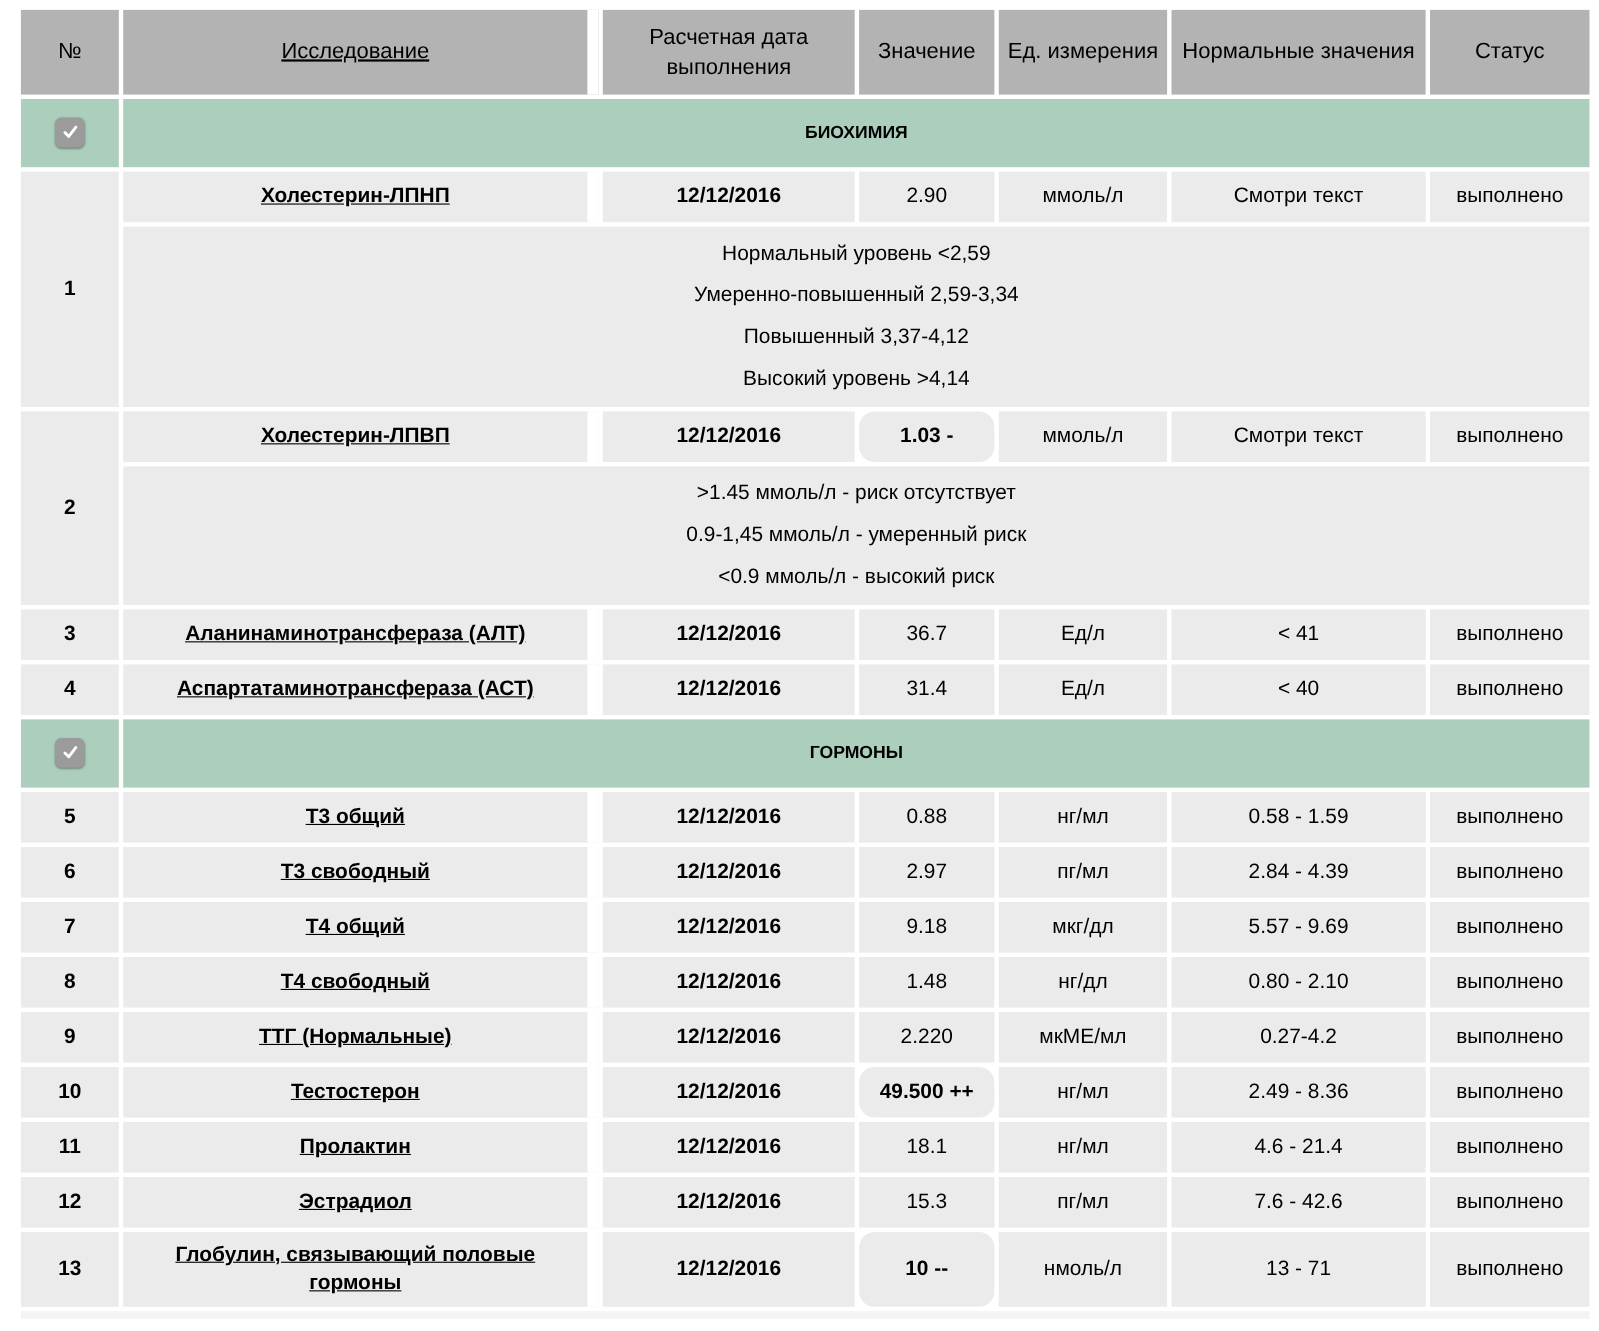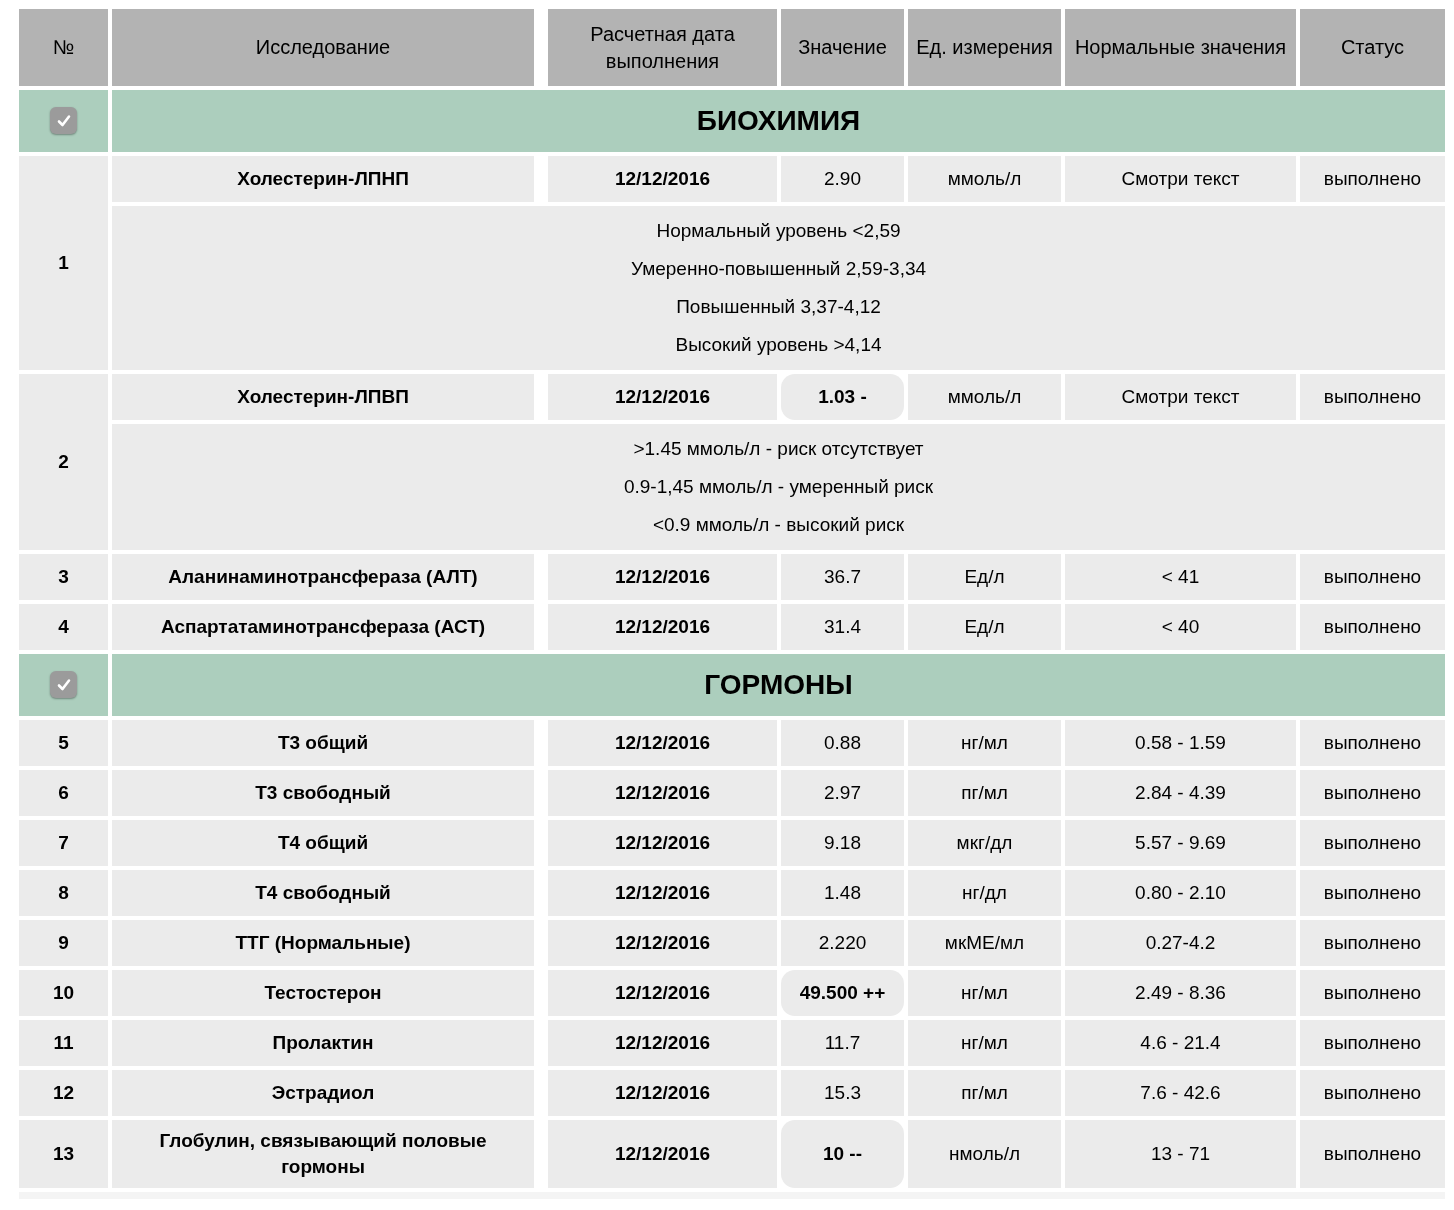--- a/index.html
+++ b/index.html
@@ -36,28 +36,28 @@
     font-weight:normal;
     font-size:20px;
     line-height:1.35;
     height:77px;
   }
   td{
     background:var(--row-bg);
     font-size:19px;
     height:46px;
   }
-  .sp-r{border-right:10px solid var(--separator);}
+  .sp-r{border-right:10px solid var(--separator);text-decoration:underline;}
   tr.section-row td{
     background:var(--section-bg);
     height:62px;
   }
   td.section-title{
     font-weight:bold;
-    font-size:28px;
+    font-size:16px;
   }
   td.num,td.name,td.date{font-weight:bold;}
   td.name{padding:8px 28px;line-height:26px;}
   td.value.bold{font-weight:bold;border-radius:14px;}
   td.note{padding:6px 0;}
   .note-line{
     text-align:center;
     line-height:38px;
     font-size:19px;
   }
@@ -223,21 +223,21 @@
         <td class="date">12/12/2016</td>
         <td class="value bold">49.500 ++</td>
         <td class="unit">нг/мл</td>
         <td class="normal">2.49 - 8.36</td>
         <td class="status">выполнено</td>
       </tr>
       <tr class="data-row">
         <td class="num">11</td>
         <td class="name sp-r">Пролактин</td>
         <td class="date">12/12/2016</td>
-        <td class="value">11.7</td>
+        <td class="value">18.1</td>
         <td class="unit">нг/мл</td>
         <td class="normal">4.6 - 21.4</td>
         <td class="status">выполнено</td>
       </tr>
       <tr class="data-row">
         <td class="num">12</td>
         <td class="name sp-r">Эстрадиол</td>
         <td class="date">12/12/2016</td>
         <td class="value">15.3</td>
         <td class="unit">пг/мл</td>

